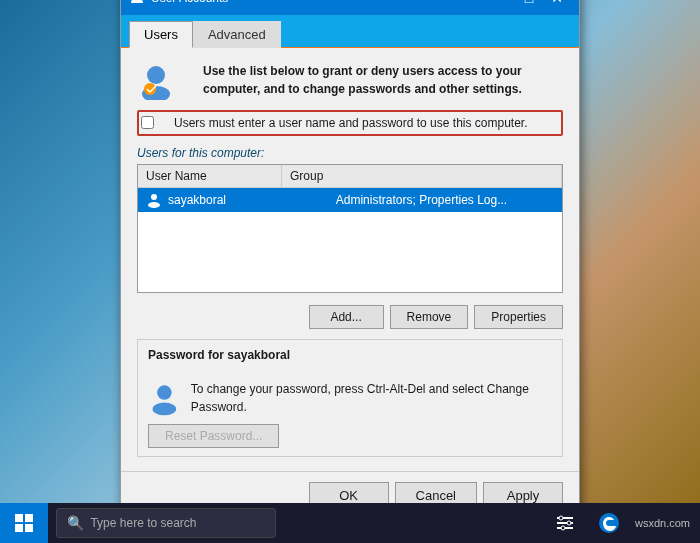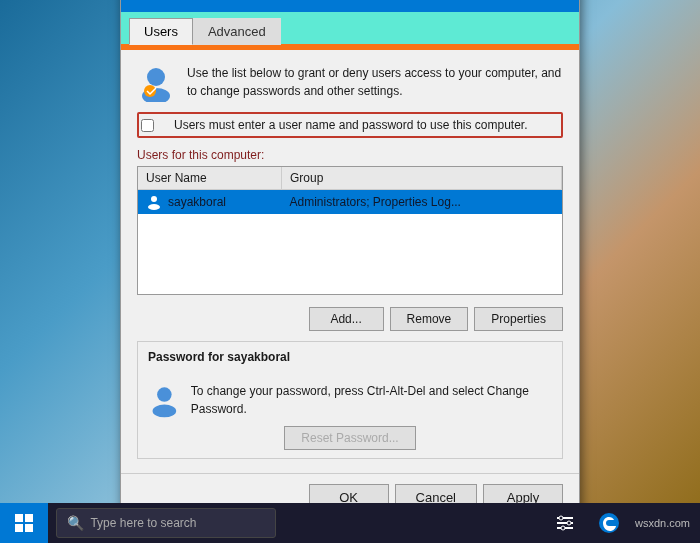--- a/index.html
+++ b/index.html
@@ -152,24 +152,24 @@
       justify-content: center;
       font-size: 14px;
       color: white;
       cursor: pointer;
       border: none;
       background: transparent;
     }
 
     
     .tabs-bar {
-      background: #5eead4;
+      background: #0ea5e9;
       display: flex;
       padding: 6px 8px 0 8px;
-      border-bottom: 6px solid #f97316;
+      border-bottom: 1px solid #f97316;
     }
 
     .tab {
       padding: 5px 14px;
       font-size: 13px;
       cursor: pointer;
       border: 1px solid transparent;
       margin-bottom: -1px;
       background: #ddd;
       color: #333;
@@ -187,21 +187,22 @@
       padding: 14px 16px;
       display: flex;
       flex-direction: column;
       gap: 10px;
     }
 
     
     .info-section {
       display: flex;
       align-items: flex-start;
-      gap: 12px;
+      gap: 28px;
+      font-weight: bold;
     }
 
     .user-icon-large {
       width: 38px;
       height: 38px;
       flex-shrink: 0;
     }
 
     .info-text {
       font-size: 12px;
@@ -226,22 +227,23 @@
     }
 
     .checkbox-label {
       font-size: 12px;
       color: #1a1a1a;
     }
 
     
     .section-label {
       font-size: 12px;
-      color: #7f1d1d;
+      color: #0c4a6e;
       margin-bottom: 4px;
+      font-style: italic;
     }
 
     .users-table-container {
       border: 1px solid #999;
       background: white;
     }
 
     .users-table {
       width: 100%;
       border-collapse: collapse;
@@ -266,21 +268,22 @@
       font-size: 12px;
       color: #1a1a1a;
     }
 
     .users-table tbody tr.selected {
       background: #0078d4;
       color: white;
     }
 
     .users-table tbody tr.selected td {
-      color: #0f172a;
+      color: #ffffff;
+      text-align: center;
     }
 
     .user-row-cell {
       display: flex;
       align-items: center;
       gap: 6px;
     }
 
     .user-small-icon {
       width: 16px;
@@ -337,21 +340,21 @@
     }
 
     .password-text {
       font-size: 12px;
       color: #1a1a1a;
       line-height: 1.5;
     }
 
     .password-btn-row {
       display: flex;
-      justify-content: center;
+      justify-content: flex-start;
       margin-top: 8px;
     }
 
     
     .dialog-bottom {
       display: flex;
       justify-content: flex-end;
       align-items: center;
       gap: 6px;
       padding: 10px 16px 14px 16px;

